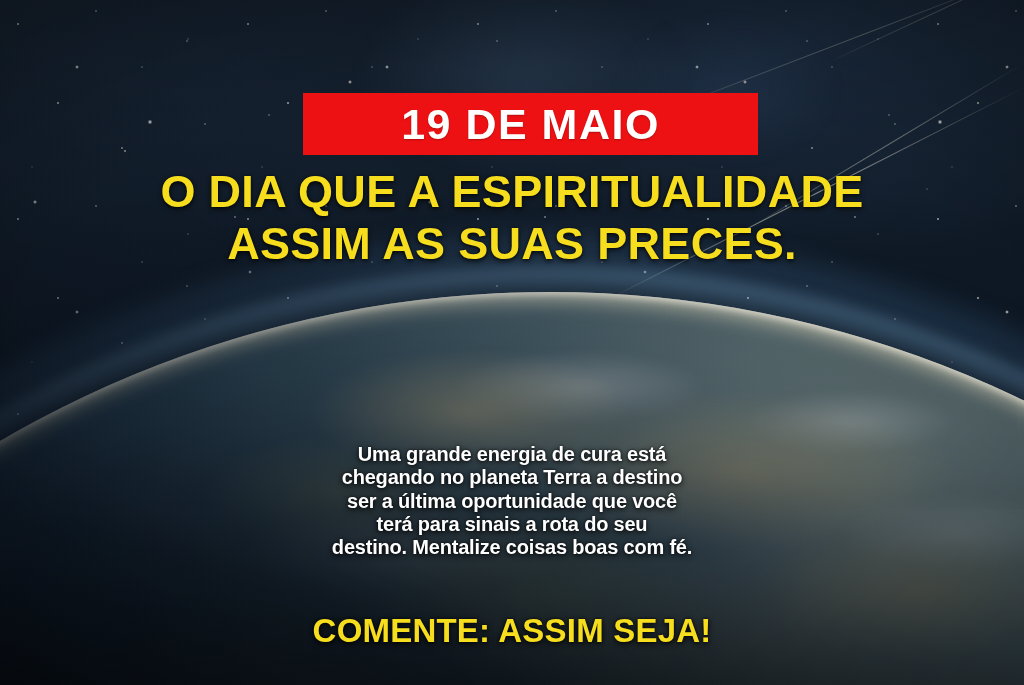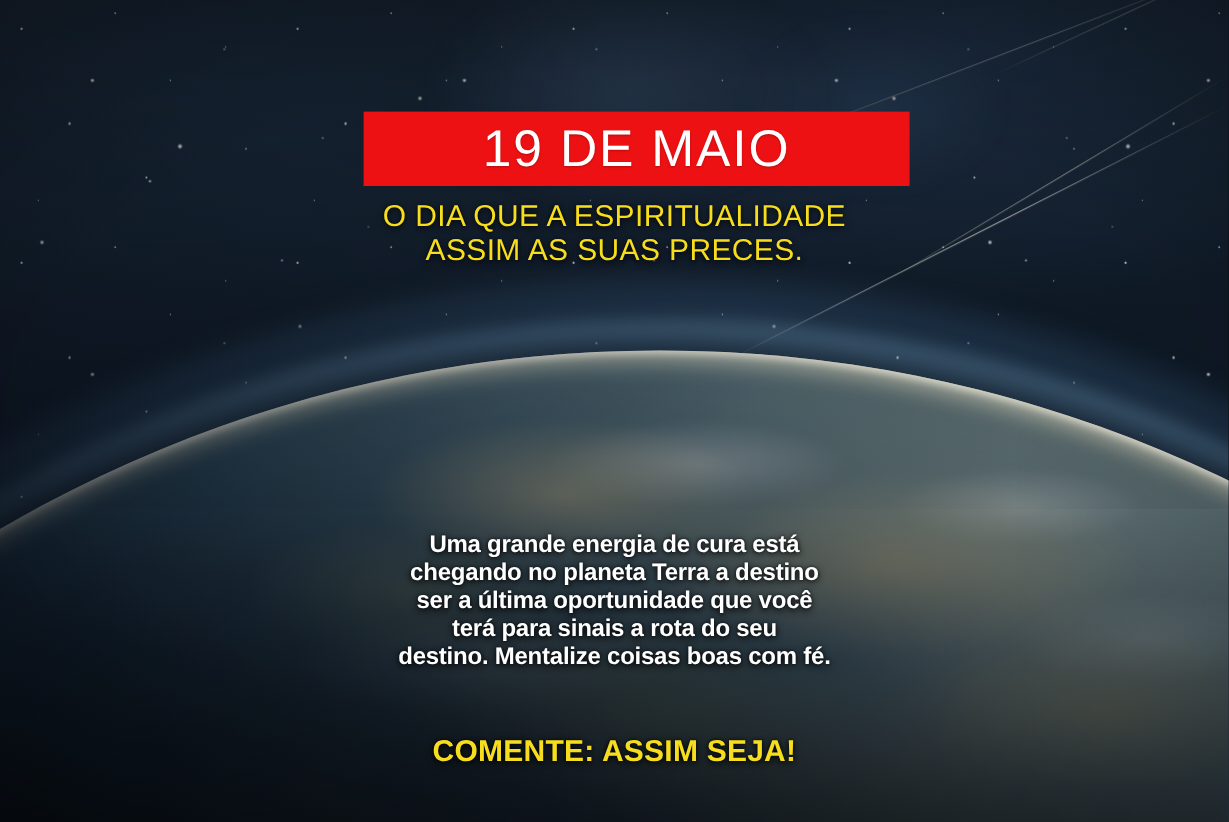--- a/index.html
+++ b/index.html
@@ -236,36 +236,36 @@
     width: 455px;
     height: 62px;
     background: #ee1113;
     display: flex;
     align-items: center;
     justify-content: center;
   }
   .date-banner-text {
     color: #ffffff;
     font-size: 43px;
-    font-weight: normal;
+    font-weight: bold;
     letter-spacing: 1.5px;
     line-height: 1;
     white-space: nowrap;
     text-shadow: 0 1px 2px rgba(0,0,0,0.25);
   }
 
   .headline {
     position: absolute;
     left: 0;
     right: 0;
     top: 166px;
     text-align: center;
     color: #f6dd1e;
-    font-size: 25px;
-    font-weight: normal;
+    font-size: 45px;
+    font-weight: bold;
     line-height: 1.16;
     letter-spacing: 0.3px;
     text-shadow: 0 2px 5px rgba(0,0,0,0.75), 0 0 2px rgba(0,0,0,0.6);
     padding: 0 40px;
   }
   .headline .hl-line { display: block; }
 
   .body-copy {
     position: absolute;
     left: 34px;
@@ -281,21 +281,21 @@
   }
   .body-copy .bc-line { display: block; }
 
   .cta {
     position: absolute;
     left: 0;
     right: 0;
     top: 613px;
     text-align: center;
     color: #f6dd1e;
-    font-size: 25px;
+    font-size: 33px;
     font-weight: bold;
     letter-spacing: 0.2px;
     line-height: 1.1;
     text-shadow: 0 2px 6px rgba(0,0,0,0.85), 0 0 3px rgba(0,0,0,0.7);
   }
 </style>
 </head>
 <body>
 
 <div id="poster">

